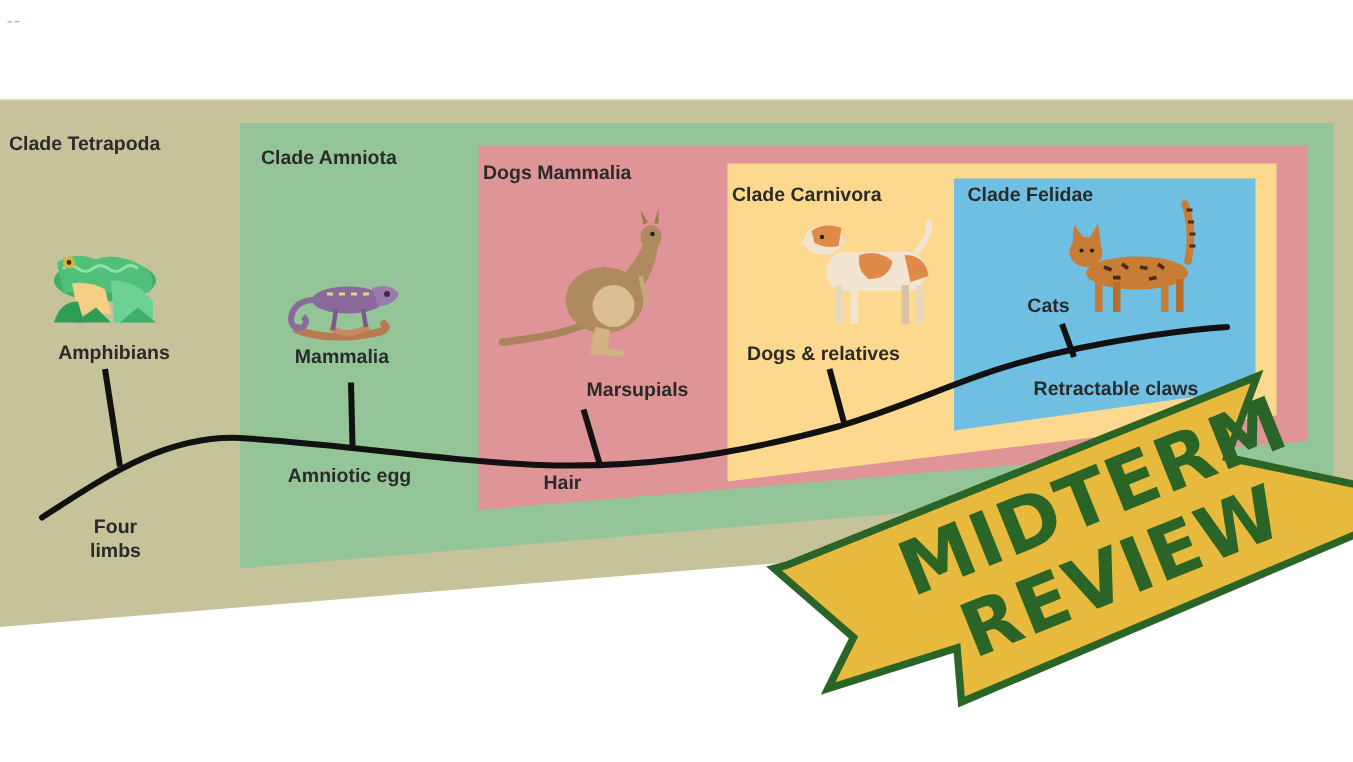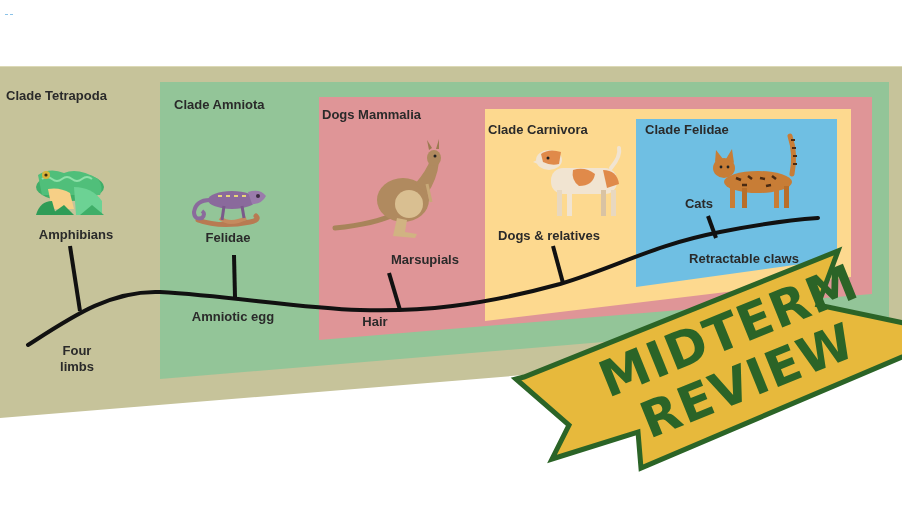--- a/index.html
+++ b/index.html
@@ -111,21 +111,21 @@
     </g>
   </svg>
 
   <div class="lbl clade" style="left:6px;top:88px;">Clade Tetrapoda</div>
   <div class="lbl clade" style="left:174px;top:97px;">Clade Amniota</div>
   <div class="lbl clade" style="left:322px;top:107px;">Dogs Mammalia</div>
   <div class="lbl clade" style="left:488px;top:122px;">Clade Carnivora</div>
   <div class="lbl clade" style="left:645px;top:122px;">Clade Felidae</div>
 
   <div class="lbl center" style="left:76px;top:227px;">Amphibians</div>
-  <div class="lbl center" style="left:228px;top:230px;">Felidae</div>
+  <div class="lbl center" style="left:228px;top:230px;">Mammalia</div>
   <div class="lbl center" style="left:389px;top:252px;margin-left:36px;">Marsupials</div>
   <div class="lbl center" style="left:549px;top:228px;">Dogs &amp; relatives</div>
   <div class="lbl center" style="left:699px;top:196px;text-align:right;">Cats</div>
 
   <div class="lbl center" style="left:77px;top:343px;line-height:16px;text-align:center;">
     <div>Four</div>
     <div>limbs</div>
   </div>
   <div class="lbl center" style="left:233px;top:309px;line-height:16px;text-align:right;">
     <div>Amniotic egg</div>

